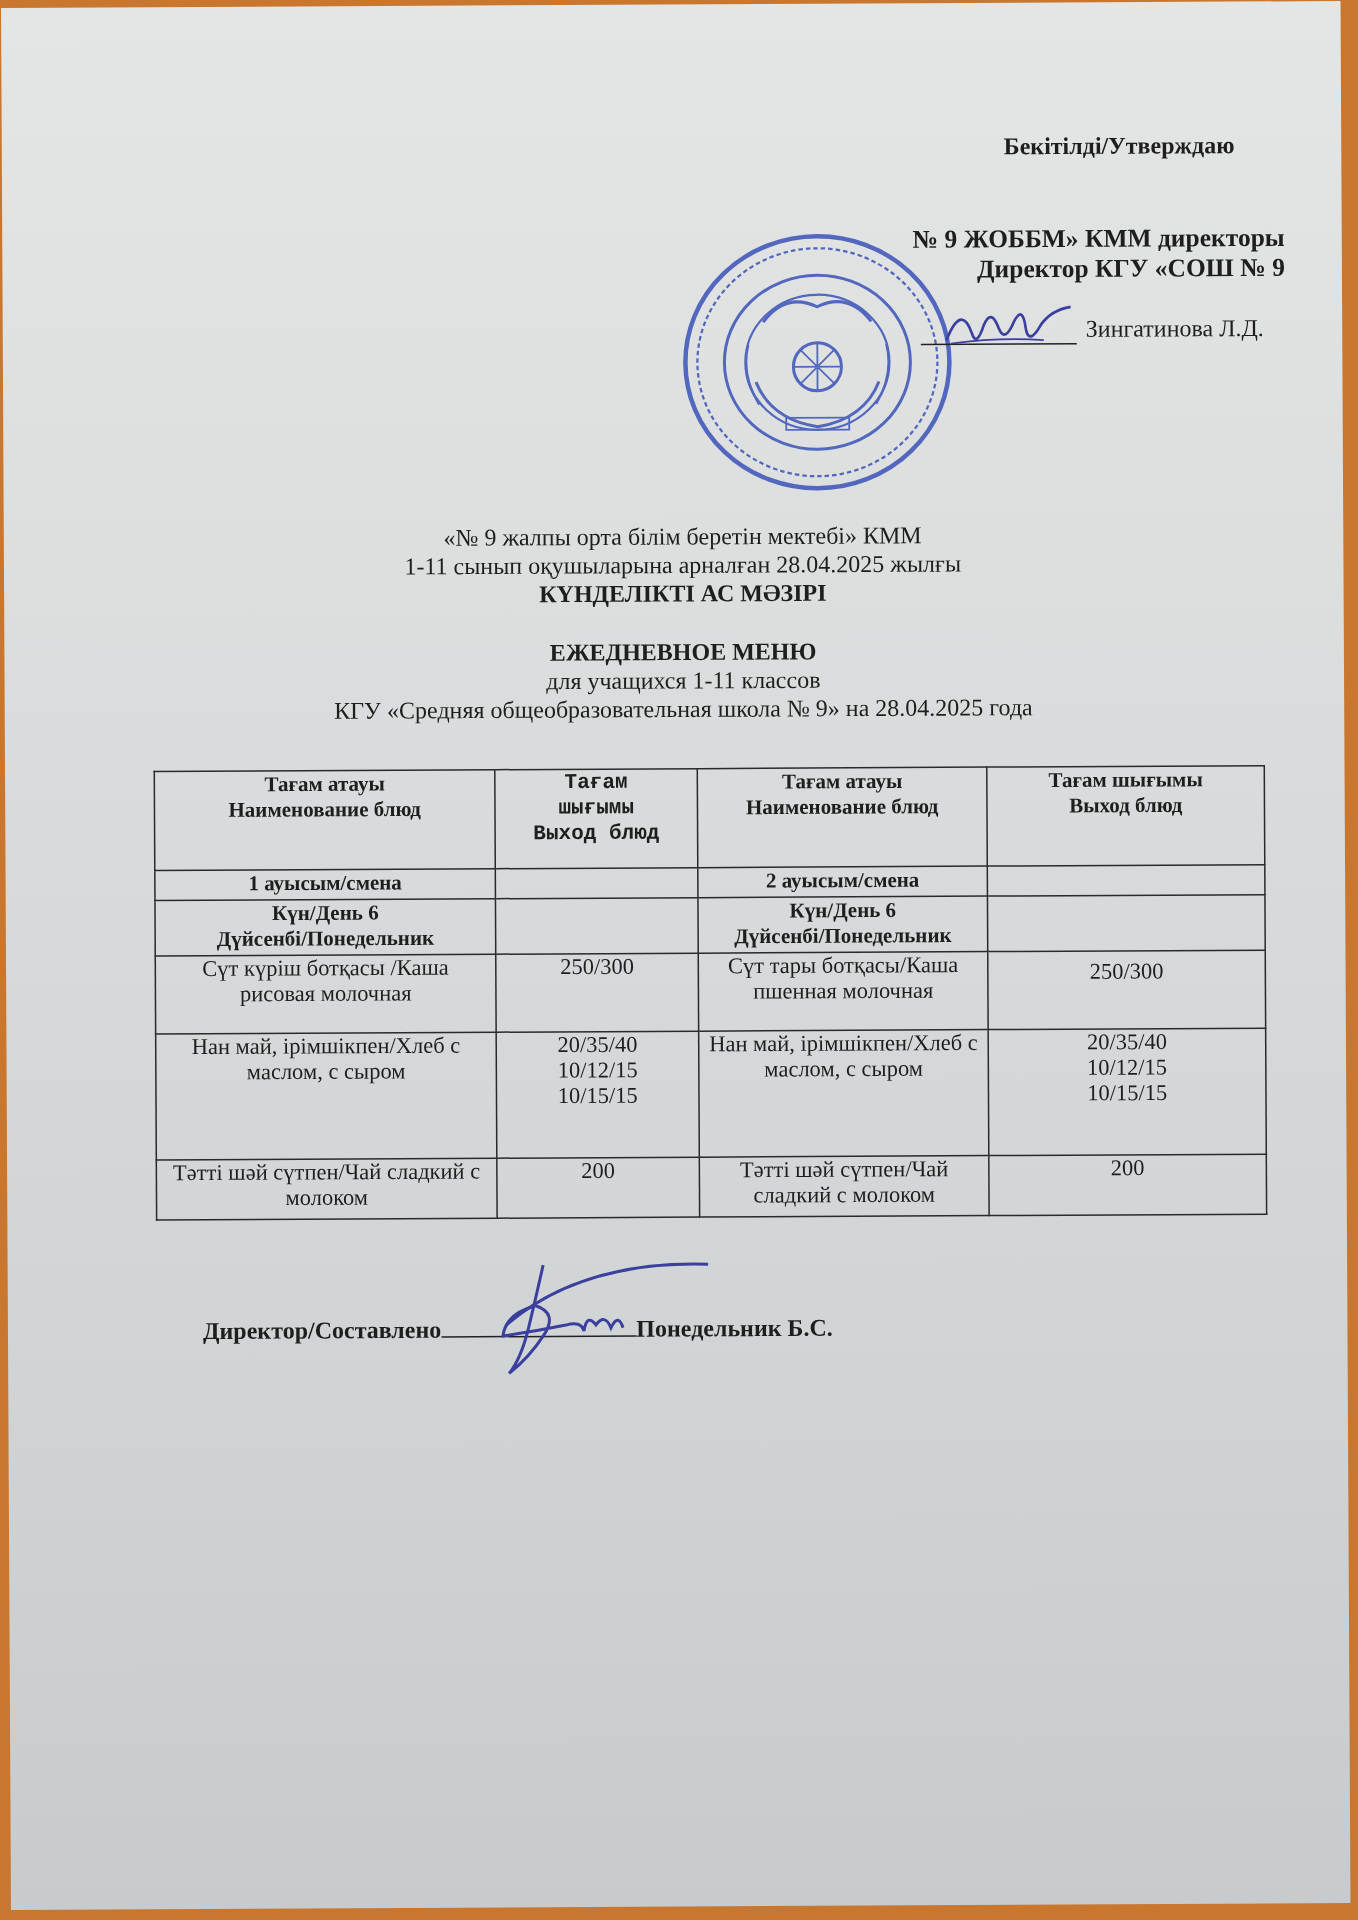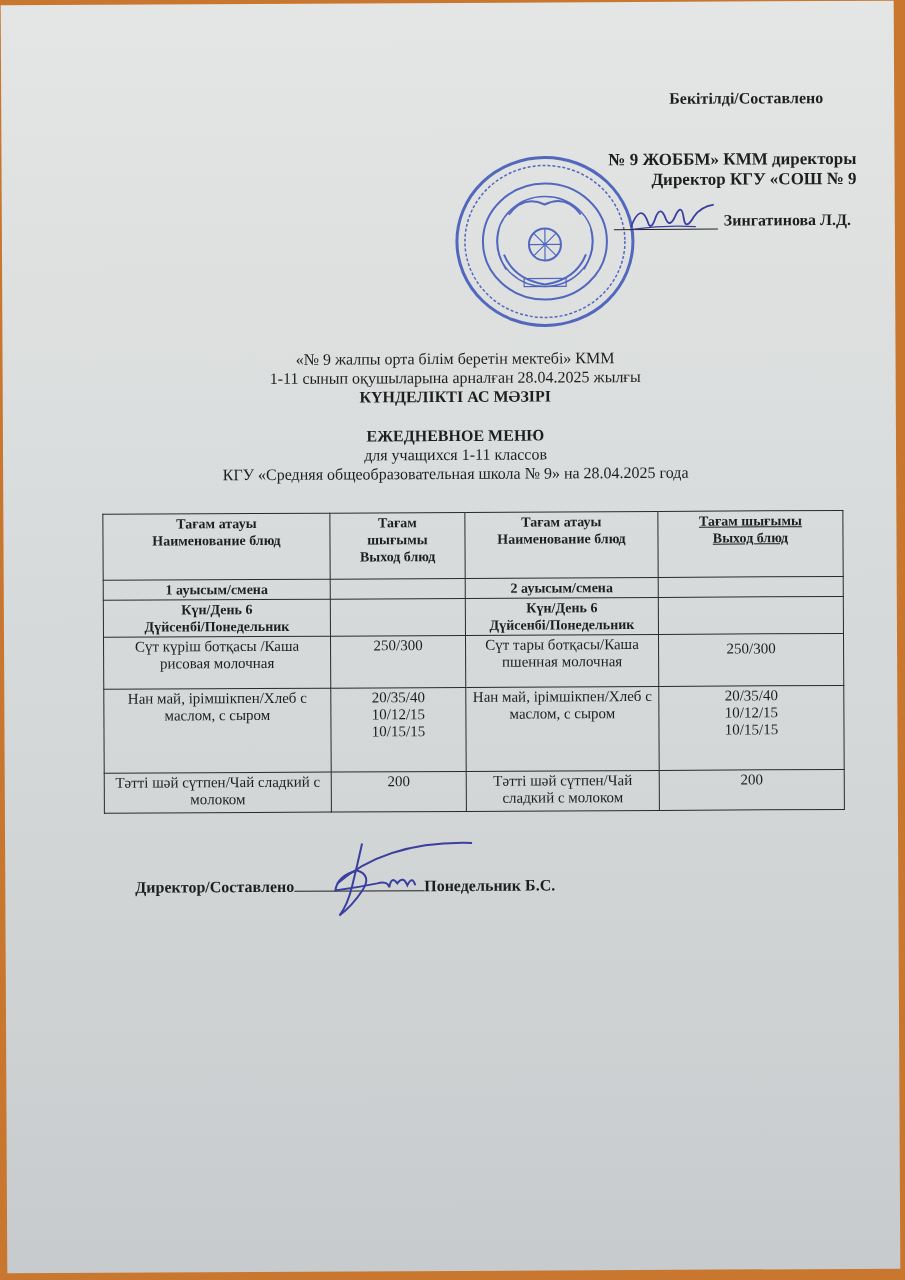--- a/index.html
+++ b/index.html
@@ -10,43 +10,43 @@
   }
   .paper {
     position:absolute; left:4px; top:3px; width:893px; height:1268px;
     background: linear-gradient(180deg,#e4e6e5 0%, #d9dcdc 40%, #cfd3d4 75%, #c7cbcd 100%);
     transform: rotate(-0.3deg);
   }
   .abs { position:absolute; }
   .approve-head { left:668px; top:88px; font-weight:bold; font-size:16px; }
   .director-block { right:38px; top:148px; text-align:right; font-weight:bold; font-size:17px; line-height:20px; }
   .sign-line-top { left:612px; top:227px; width:104px; border-bottom:1px solid #222; }
-  .director-name { left:722px; top:210px; font-weight:bold; font-size:16px; }
+  .director-name { left:722px; top:210px; font-weight:normal; font-size:16px; }
   .stamp { left:452px; top:152px; width:182px; height:174px; }
   .sig1 { left:624px; top:195px; width:95px; height:40px; }
   .title-block { left:0; width:905px; top:346px; text-align:center; font-size:16px; line-height:19px; }
   .title-block .bold { font-weight:bold; }
   .title-block .gap { height:20px; }
   table.menu {
     position:absolute; left:99px; top:509px; border-collapse:collapse;
     font-size:15px; line-height:17px;
   }
   table.menu td { border:1.5px solid #2a2a2a; text-align:center; vertical-align:top; padding:1px 4px; }
   table.menu td.h { font-weight:bold; font-size:14px; }
-  .c1 { width:218px; } .c2 { width:126px; } .c3 { width:184px; } .c4 { width:176px;text-decoration:underline; }
+  .c1 { width:218px; } .c2 { width:126px;font-family:Liberation Mono, monospace; } .c3 { width:184px; } .c4 { width:176px; }
   .compiled { left:130px; top:873px; font-weight:bold; font-size:16px; }
   .compiled .line { display:inline-block; width:130px; border-bottom:1px solid #222; height:14px; vertical-align:baseline; }
   .sig2 { left:312px; top:832px; width:160px; height:85px; }
 </style>
 </head>
 <body>
 
 <div class="paper">
 
-  <div class="abs approve-head">Бекітілді/Составлено</div>
+  <div class="abs approve-head">Бекітілді/Утверждаю</div>
 
   <div class="abs director-block">
     <div>№ 9 ЖОББМ» КММ директоры</div>
     <div>Директор КГУ «СОШ № 9</div>
   </div>
 
   <svg class="abs stamp" viewBox="0 0 182 174">
     <g fill="none" stroke="#3a52b8" opacity="0.85">
       <ellipse cx="91" cy="87" rx="88" ry="84" stroke-width="3"></ellipse>
       <ellipse cx="91" cy="87" rx="80" ry="76" stroke-width="1.5" stroke-dasharray="3 2"></ellipse>

